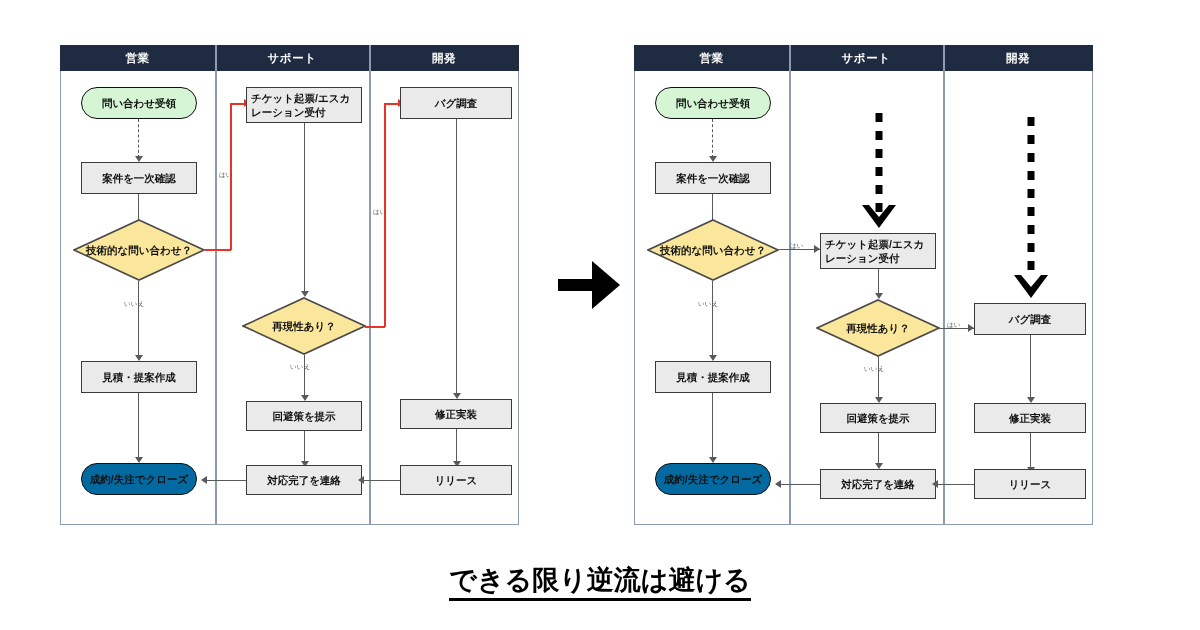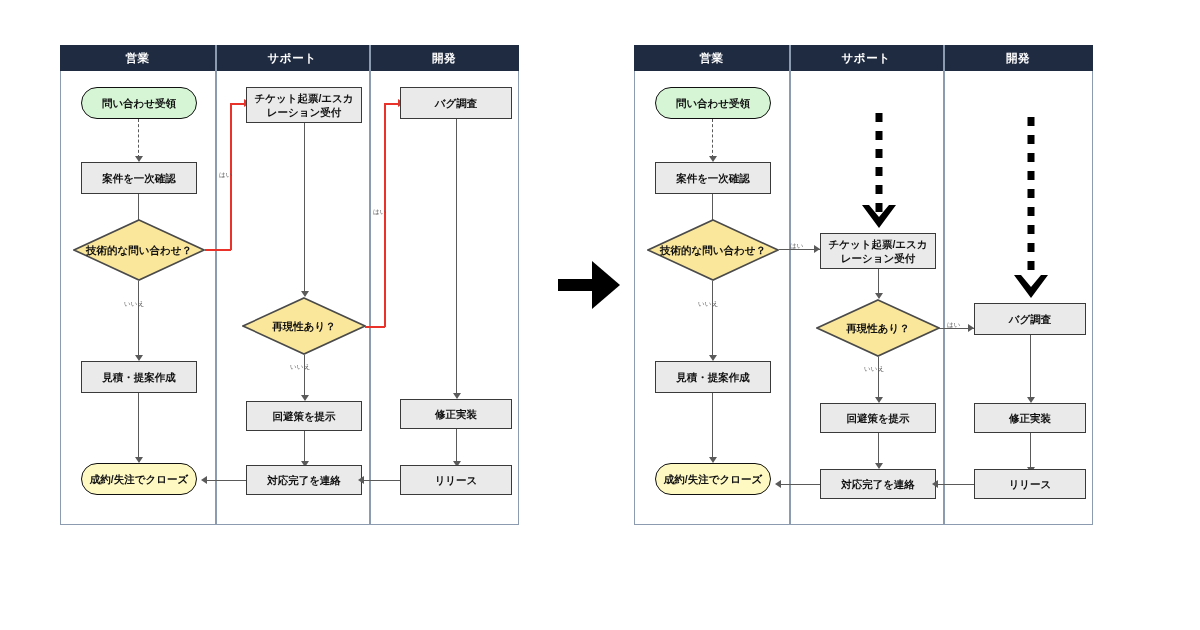--- a/index.html
+++ b/index.html
@@ -15,27 +15,27 @@
   .lane-frame{position:absolute;left:0;top:0;width:100%;height:100%;
     border:1.5px solid #8d9bb0;box-sizing:border-box;background:#ffffff;}
   .lane-head{position:absolute;top:0;height:26px;background:#1f2b40;
     color:#ffffff;font-size:11.5px;font-weight:700;display:flex;
     align-items:center;justify-content:center;letter-spacing:.5px;
     box-sizing:border-box;}
   .lane-sep{position:absolute;top:0;bottom:0;width:1.5px;background:#8d9bb0;}
 
   
   .node{position:absolute;box-sizing:border-box;display:flex;
-    align-items:center;justify-content:center;text-align:center;
+    align-items:center;justify-content:center;text-align:left;
     font-size:10.5px;font-weight:700;color:#111111;line-height:1.35;
     padding:6px 4px;}
   .proc{background:#eaeaea;border:1.6px solid #3a3a3a;}
   .term{border-radius:999px;border:1.6px solid #111111;}
   .term.start{background:#d5f5d5;}
-  .term.end{background:#fef9c3;}
+  .term.end{background:#0369a1;}
   .diamond{background:transparent;border:none;}
   .diamond .dmshape{position:absolute;left:0;top:0;width:100%;height:100%;}
   .diamond .dmtext{position:relative;z-index:2;font-size:10.5px;font-weight:700;}
 
   
   .vline{position:absolute;width:1.3px;background:#5a5a5a;}
   .hline{position:absolute;height:1.3px;background:#5a5a5a;}
   .vline.dash{background:none;border-left:1.3px dashed #5a5a5a;width:0;}
   .vline.red{background:#e8322a;width:1.6px;}
   .hline.red{background:#e8322a;height:1.6px;}
@@ -326,14 +326,17 @@
     <div class="vline" style="left:396px;top:388px;height:36px;"></div>
     <div class="ar-down" style="left:392.5px;top:422px;"></div>
 
     <div class="node proc" style="left:340px;top:424px;width:112px;height:30px;">
       <span>リリース</span>
     </div>
     <div class="hline" style="left:302px;top:439px;width:38px;"></div>
     <div class="ar-left" style="left:298px;top:435px;"></div>
   </div>
 
+  <div class="caption" style="top:562px;">
+    <span>できる限り逆流は避ける</span>
+  </div>
 
 </div>
 
 </body></html>

